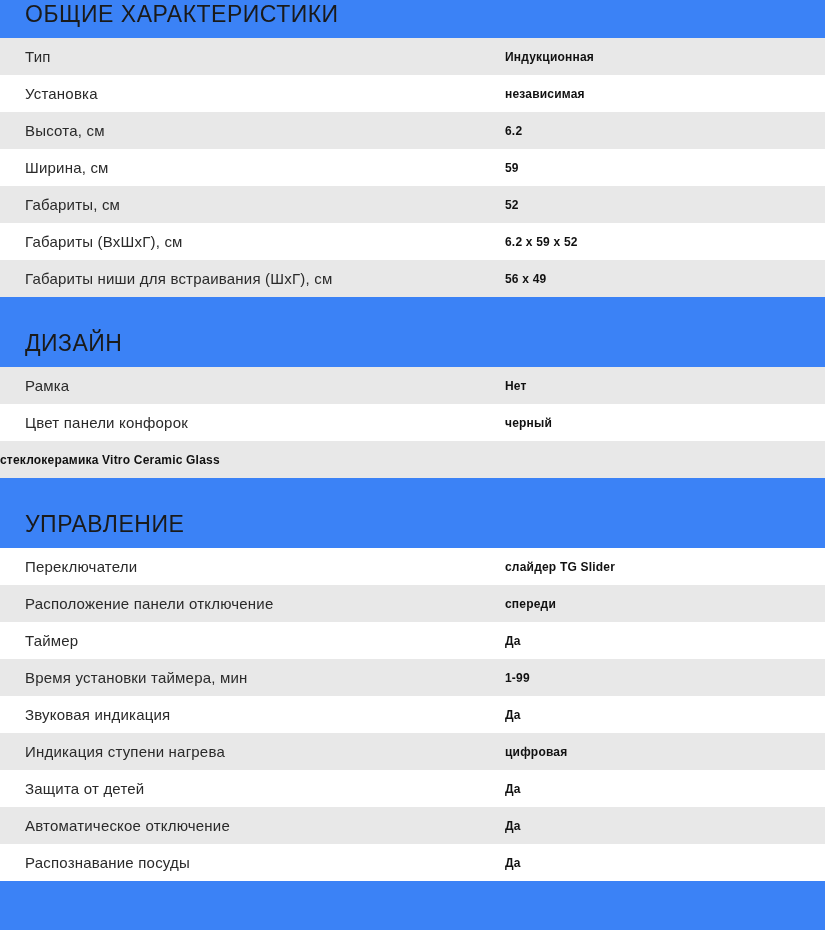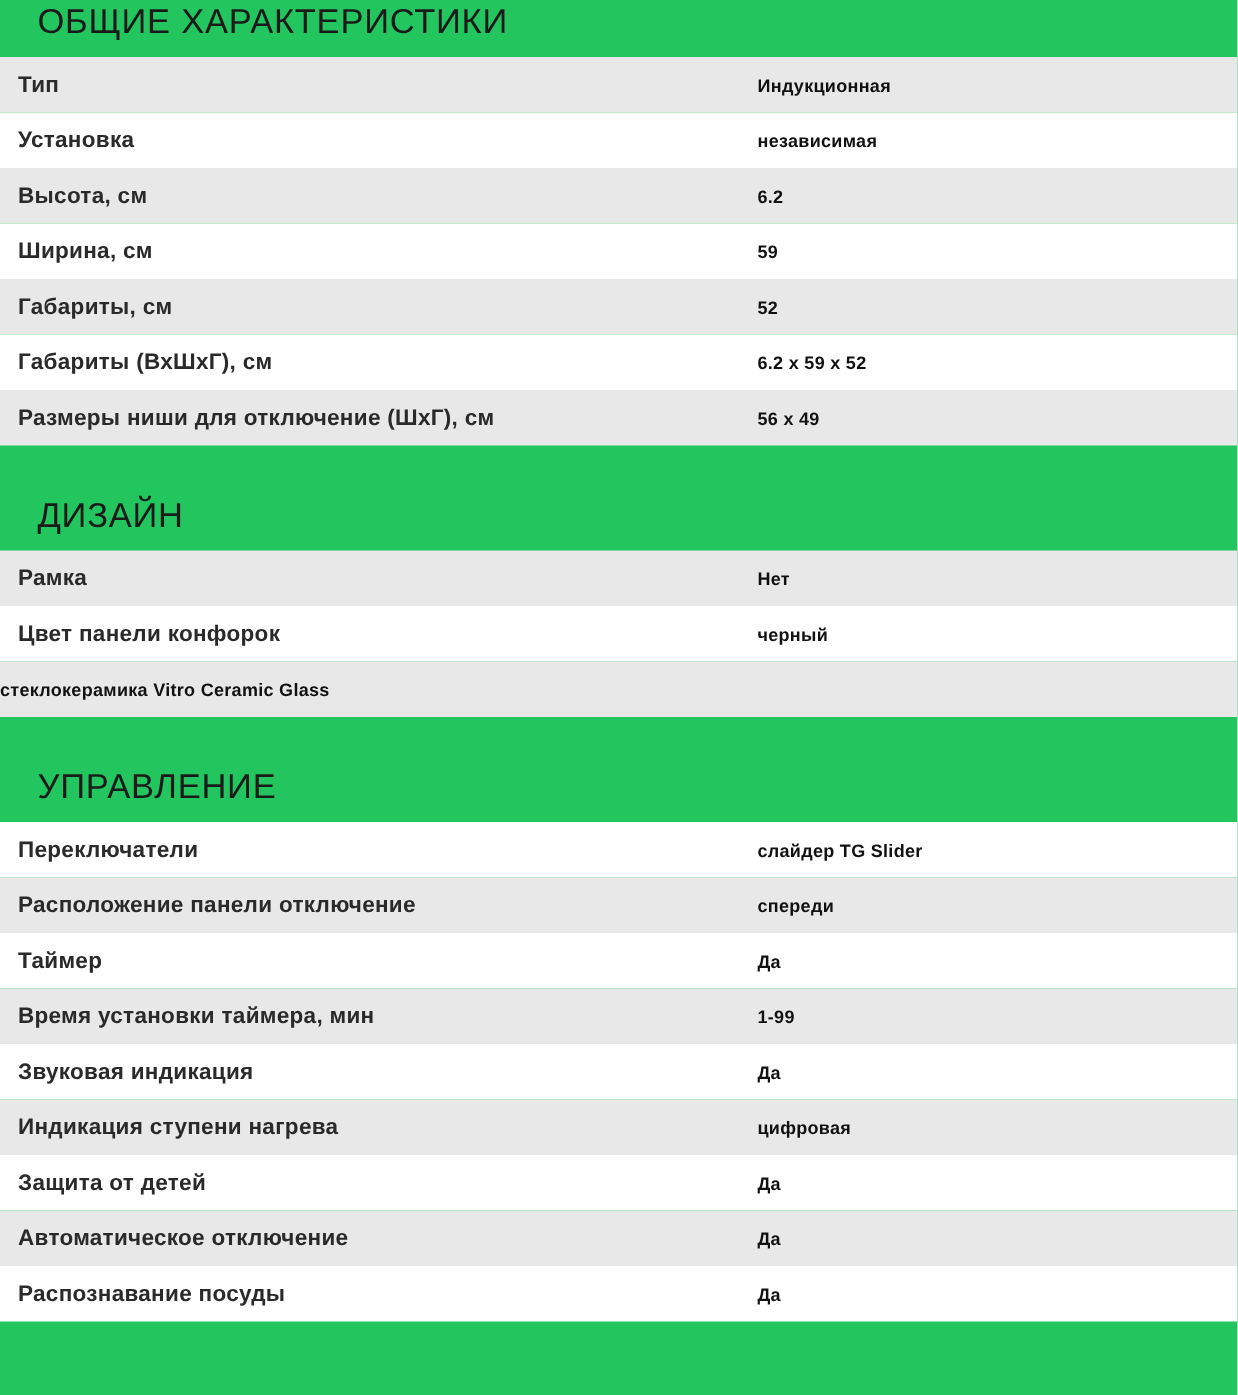--- a/index.html
+++ b/index.html
@@ -4,21 +4,21 @@
 <style>
   html, body {
     margin: 0;
     padding: 0;
     background: #ffffff;
     font-family: "Liberation Sans", sans-serif;
   }
   #page {
     width: 825px;
     height: 930px;
-    background: #22c55e;
+    background: #3b82f6;
     overflow: hidden;
   }
   .spec-section { margin: 0; }
   .section-title {
     margin: 33px 0 11px 0;
     padding-left: 25px;
     font-size: 23px;
     line-height: 26px;
     font-weight: 300;
     letter-spacing: 0.5px;
@@ -29,25 +29,25 @@
   .spec-row {
     height: 37px;
     display: flex;
     align-items: center;
     width: 825px;
   }
   .spec-row.gray { background: #e8e8e8; }
   .spec-row.white { background: #ffffff; }
   .spec-label {
     box-sizing: border-box;
-    padding-left: 12px;
+    padding-left: 25px;
     width: 505px;
     flex: 0 0 505px;
     font-size: 15px;
-    font-weight: 700;
+    font-weight: 400;
     color: #2a2a2a;
     letter-spacing: 0.2px;
     white-space: nowrap;
   }
   .spec-value {
     flex: 1 1 auto;
     font-size: 12px;
     font-weight: 700;
     color: #111111;
     letter-spacing: 0.2px;
@@ -79,21 +79,21 @@
         </div>
         <div class="spec-row gray">
           <div class="spec-label">Габариты, см</div>
           <div class="spec-value">52</div>
         </div>
         <div class="spec-row white">
           <div class="spec-label">Габариты (ВхШхГ), см</div>
           <div class="spec-value">6.2 x 59 x 52</div>
         </div>
         <div class="spec-row gray">
-          <div class="spec-label">Размеры ниши для отключение (ШхГ), см</div>
+          <div class="spec-label">Габариты ниши для встраивания (ШхГ), см</div>
           <div class="spec-value">56 x 49</div>
         </div>
       </section>
       <section class="spec-section">
         <h2 class="section-title">ДИЗАЙН</h2>
         <div class="spec-row gray">
           <div class="spec-label">Рамка</div>
           <div class="spec-value">Нет</div>
         </div>
         <div class="spec-row white">

